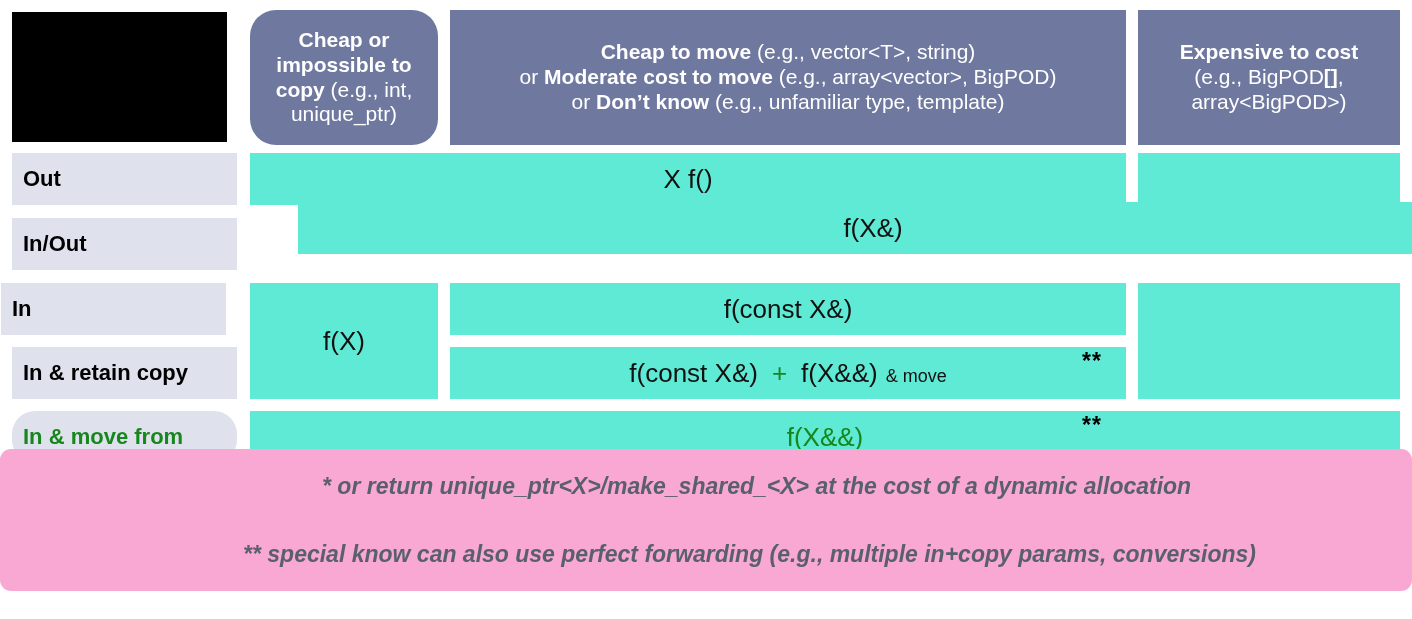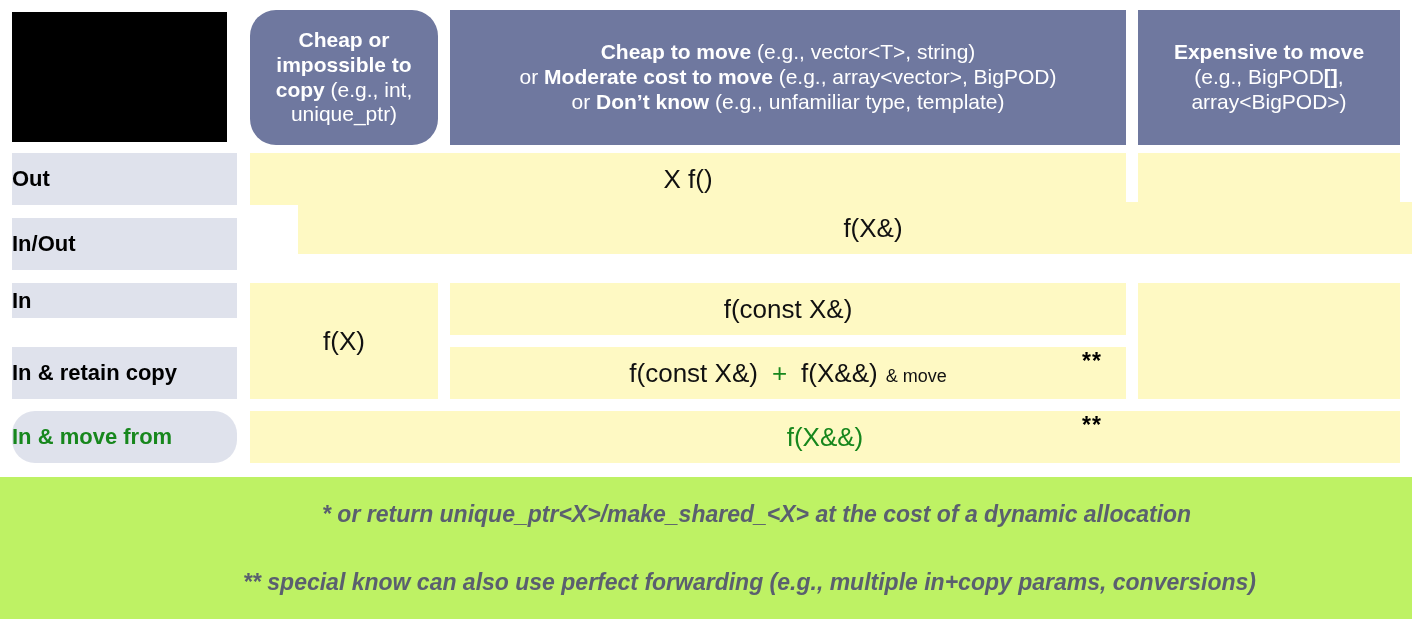--- a/index.html
+++ b/index.html
@@ -49,26 +49,27 @@
   }
 
   
   .rowlabel {
     background: #DFE2EC;
     color: #000000;
     font-size: 22px;
     font-weight: 700;
     justify-content: flex-start;
     text-align: left;
+    padding-left: 11px;
   }
   .rowlabel.green { color: #17871D; }
 
   
   .cell {
-    background: #fef9c3;
+    background: #5eead4;
     color: #111111;
     font-size: 26px;
     font-weight: 400;
   }
   .cell.green { color: #17871D; }
   .cell.blank { }
 
   .small-note {
     font-size: 18px;
   }
@@ -83,24 +84,25 @@
     font-weight: 700;
     color: #000000;
     letter-spacing: 1px;
     line-height: 1;
   }
 
   
   #footer {
     position: absolute;
     left: 0;
-    top: 477px;
+    top: 449px;
     width: 1412px;
     height: 142px;
-    background: #bef264;
+    background: #f9a8d4;
+    border-radius: 11px;
   }
   .foot-note {
     position: absolute;
     color: #5A5F6F;
     font-style: italic;
     font-weight: 700;
     font-size: 23px;
     white-space: nowrap;
     font-family: "Liberation Sans", sans-serif;
   }
@@ -127,33 +129,33 @@
         <span>or </span><b>Moderate cost to move</b><span> (e.g., array&lt;vector&gt;, BigPOD)</span>
       </div>
       <div>
         <span>or </span><b>Don’t know</b><span> (e.g., unfamiliar type, template)</span>
       </div>
     </div>
   </div>
 
   <div class="blk hdr" style="left:1138px; top:10px; width:262px; height:135px;">
     <div>
-      <div><b>Expensive to move</b></div>
+      <div><b>Expensive to cost</b></div>
       <div>
         <span>(e.g., BigPOD</span><b>[]</b><span>,</span>
       </div>
       <div><span>array&lt;BigPOD&gt;)</span></div>
     </div>
   </div>
 
   <div class="blk rowlabel" style="left:12px; top:153px; width:225px; height:52px;">Out</div>
 
   <div class="blk rowlabel" style="left:12px; top:218px; width:225px; height:52px;">In/Out</div>
 
-  <div class="blk rowlabel" style="left:12px; top:283px; width:225px; height:35px;">In</div>
+  <div class="blk rowlabel" style="left:1px; top:283px; width:225px; height:52px;">In</div>
 
   <div class="blk rowlabel" style="left:12px; top:347px; width:225px; height:52px;">In &amp; retain copy</div>
 
   <div class="blk rowlabel green" style="left:12px; top:411px; width:225px; height:52px;border-radius:23px;">In &amp; move from</div>
 
   <div class="blk cell" style="left:250px; top:153px; width:876px; height:52px;">X f()</div>
 
   <div class="blk cell" style="left:250px; top:202px; width:1150px; height:52px;margin-left:48px;">f(X&amp;)</div>
 
   <div class="blk cell" style="left:250px; top:283px; width:188px; height:116px;">f(X)</div>

